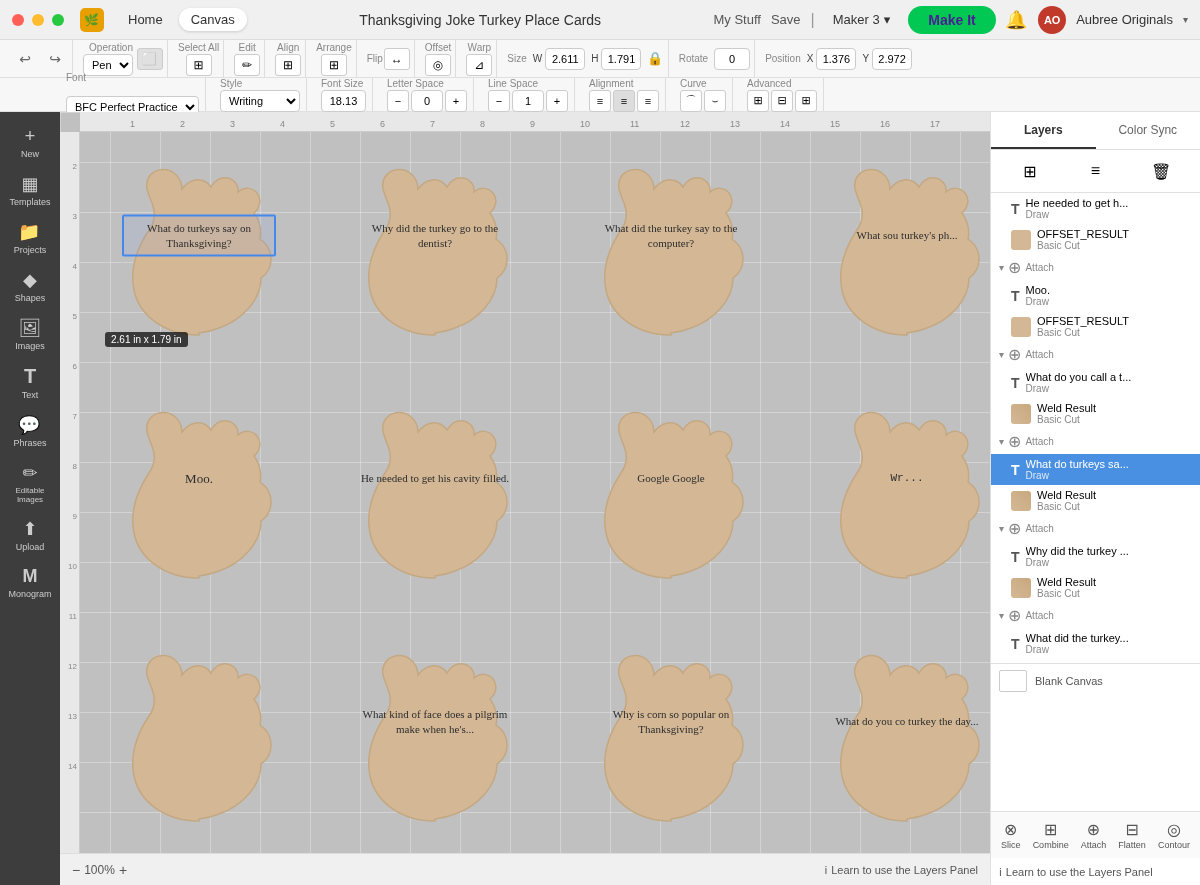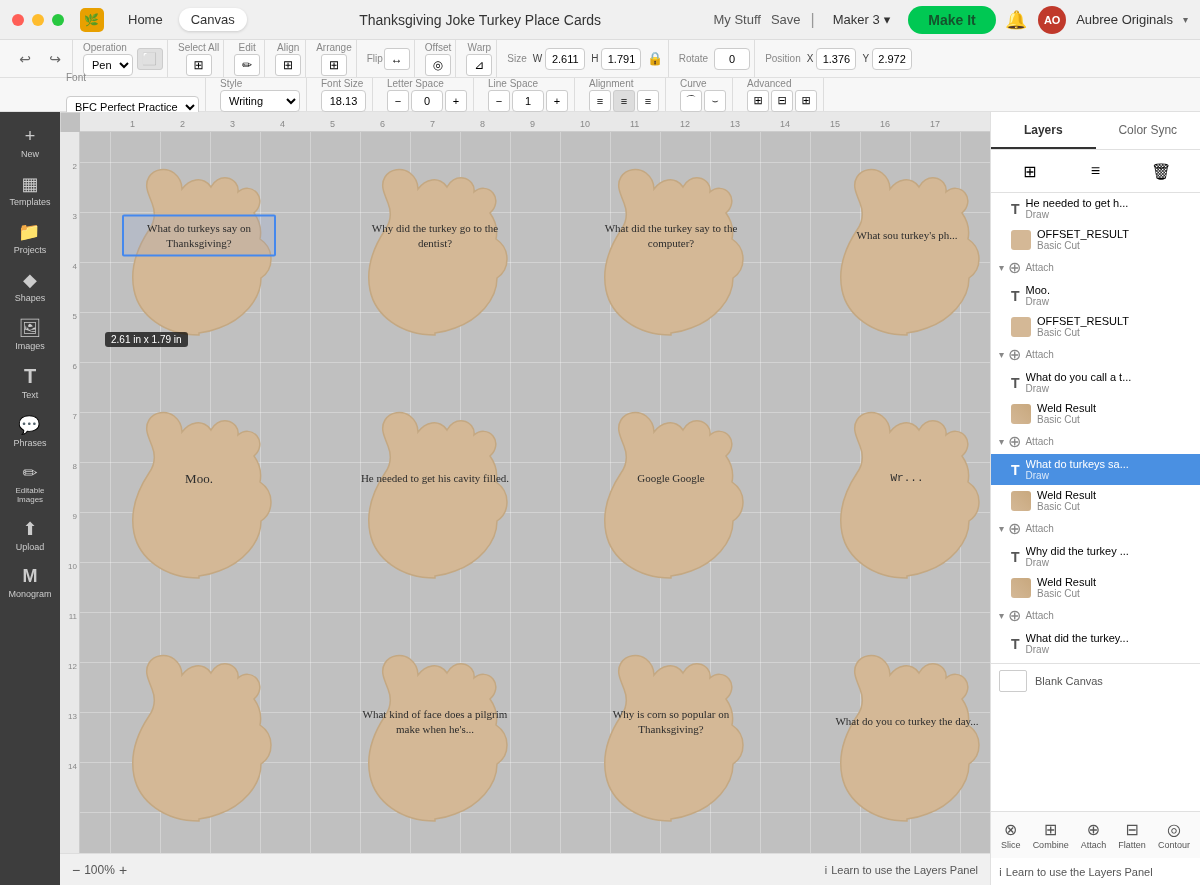--- a/index.html
+++ b/index.html
@@ -21,21 +21,21 @@
     .tl-green { background: #28c840; }
     .app-icon { width: 24px; height: 24px; background: #e8a000; border-radius: 5px; margin-left: 8px; display: flex; align-items: center; justify-content: center; font-size: 12px; }
     .nav-links { display: flex; gap: 4px; margin-left: 4px; }
     .nav-link { padding: 4px 12px; border-radius: 16px; font-size: 13px; color: #333; cursor: pointer; }
     .nav-link.active { background: #fff; font-weight: 500; box-shadow: 0 1px 3px rgba(0,0,0,0.15); }
     .titlebar-center { flex: 1; text-align: center; font-size: 14px; font-weight: 500; color: #333; }
     .titlebar-right { display: flex; align-items: center; gap: 10px; }
     .btn-my-stuff, .btn-save { font-size: 13px; color: #555; cursor: pointer; background: none; border: none; }
     .btn-separator { color: #999; }
     .maker-selector { display: flex; align-items: center; gap: 4px; font-size: 13px; color: #333; cursor: pointer; padding: 4px 8px; border-radius: 4px; }
-    .btn-make-it { background: #00c853; color: #14532d; border: none; border-radius: 20px; padding: 6px 20px; font-size: 14px; font-weight: 600; cursor: pointer; }
+    .btn-make-it { background: #00c853; color: #4c1d95; border: none; border-radius: 20px; padding: 6px 20px; font-size: 14px; font-weight: 600; cursor: pointer; }
     .notification-icon { font-size: 18px; cursor: pointer; }
     .avatar { width: 28px; height: 28px; border-radius: 50%; background: #c0392b; display: flex; align-items: center; justify-content: center; font-size: 11px; color: white; font-weight: 600; }
     .username { font-size: 13px; color: #333; }
     .chevron-down { font-size: 10px; color: #666; }
 
     
     #toolbar {
       height: 38px;
       background: #f7f7f7;
       border-bottom: 1px solid #e0e0e0;
@@ -356,21 +356,21 @@
     <span class="chevron-down">▾</span>
   </div>
 </div>
 
 <div id="toolbar">
   <div class="toolbar-group">
     <button class="undo-redo-btn">↩</button>
     <button class="undo-redo-btn">↪</button>
   </div>
   <div class="toolbar-group">
-    <div style="display:flex;flex-direction:column;gap:1px;">
+    <div style="display:flex;flex-direction:column;gap:1px;align-items:flex-end;">
       <span class="toolbar-label">Operation</span>
       <select class="toolbar-select">
         <option>Pen</option>
       </select>
     </div>
     <button class="toolbar-btn active">⬜</button>
   </div>
   <div class="toolbar-group">
     <div style="display:flex;flex-direction:column;gap:1px;align-items:center;">
       <span class="toolbar-label">Select All</span>

